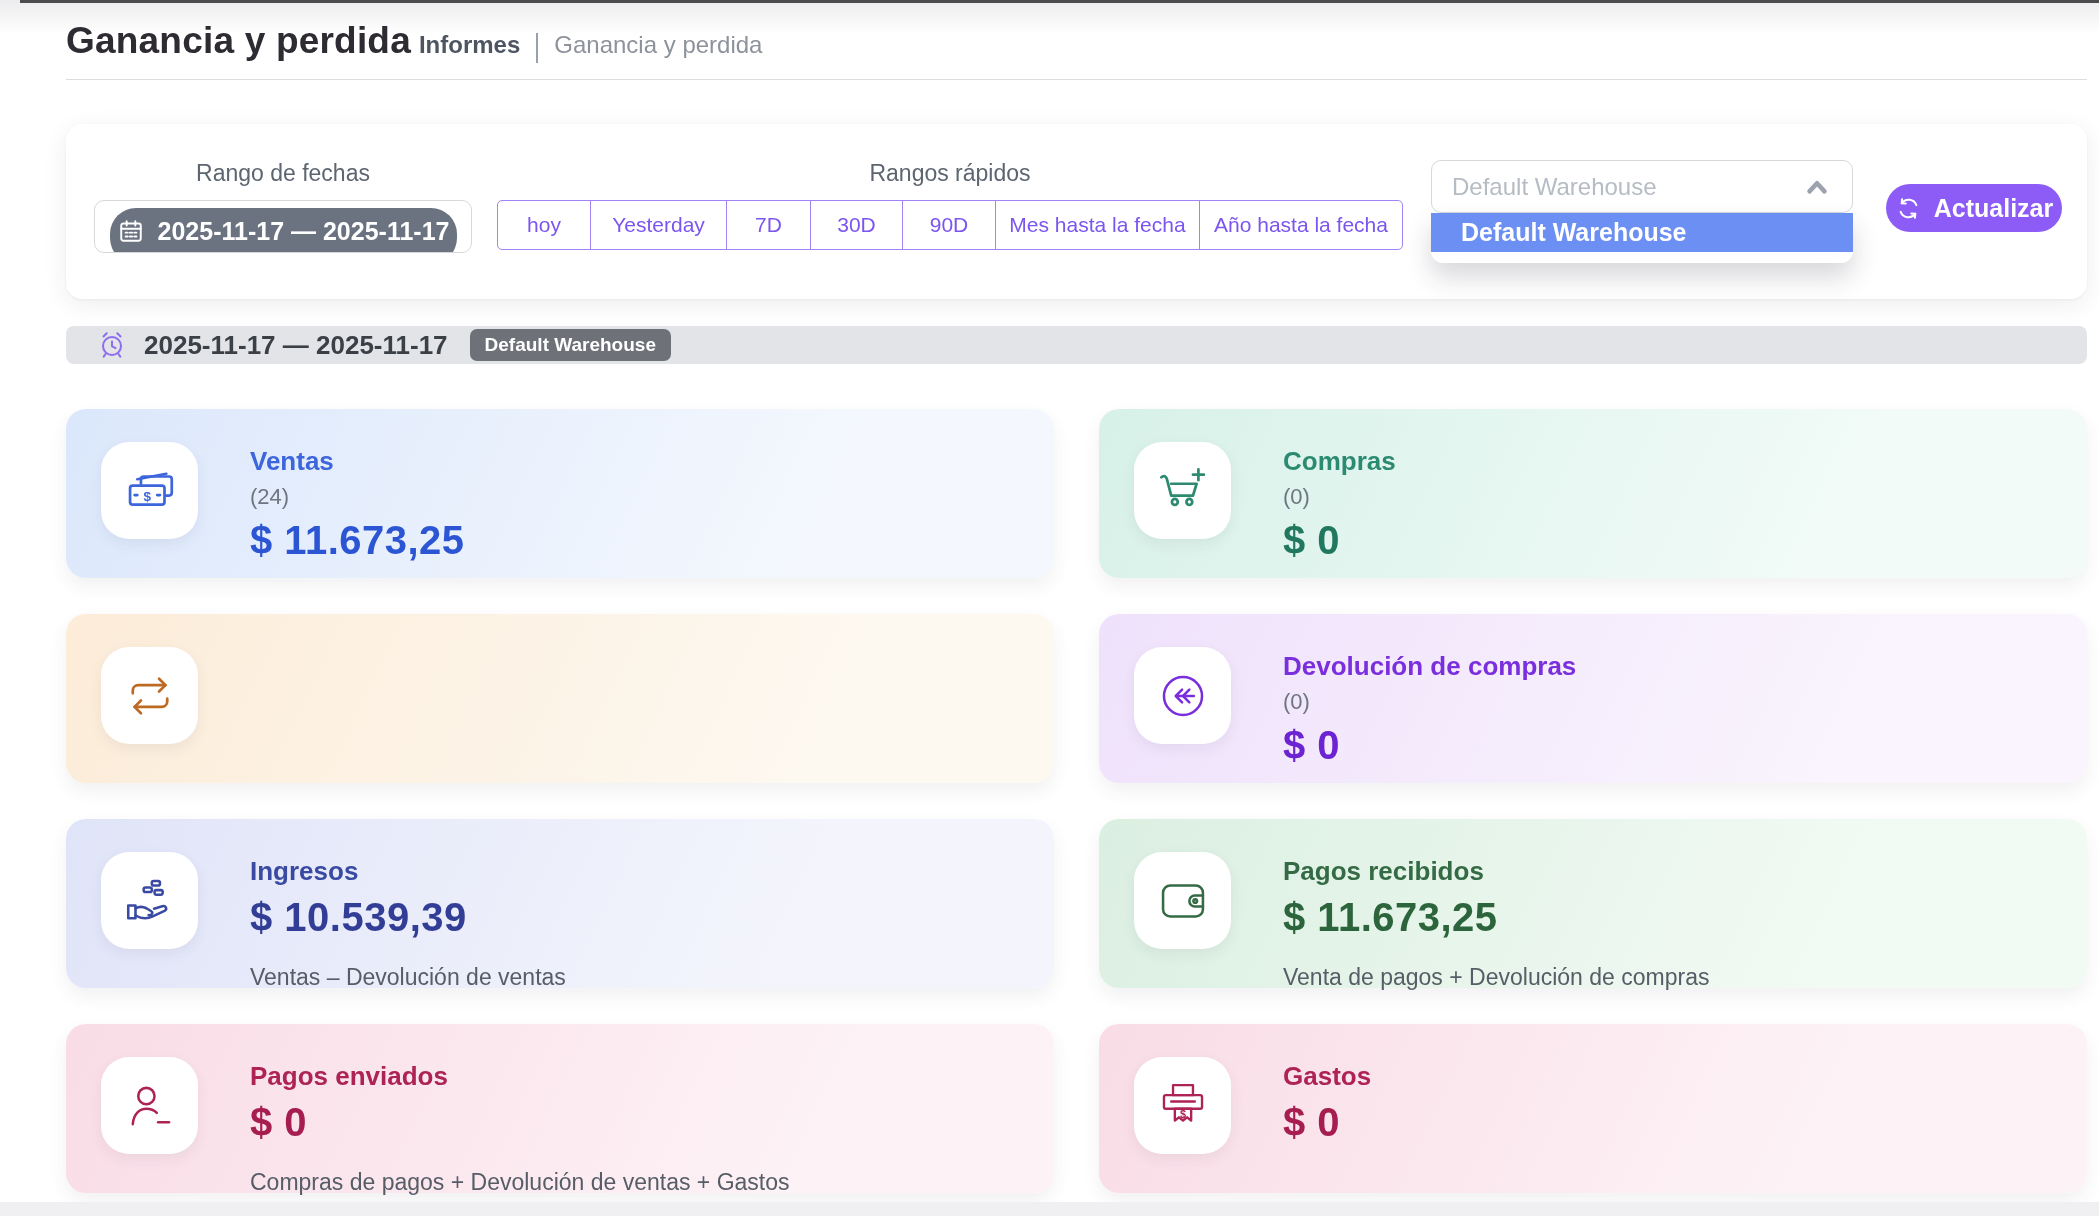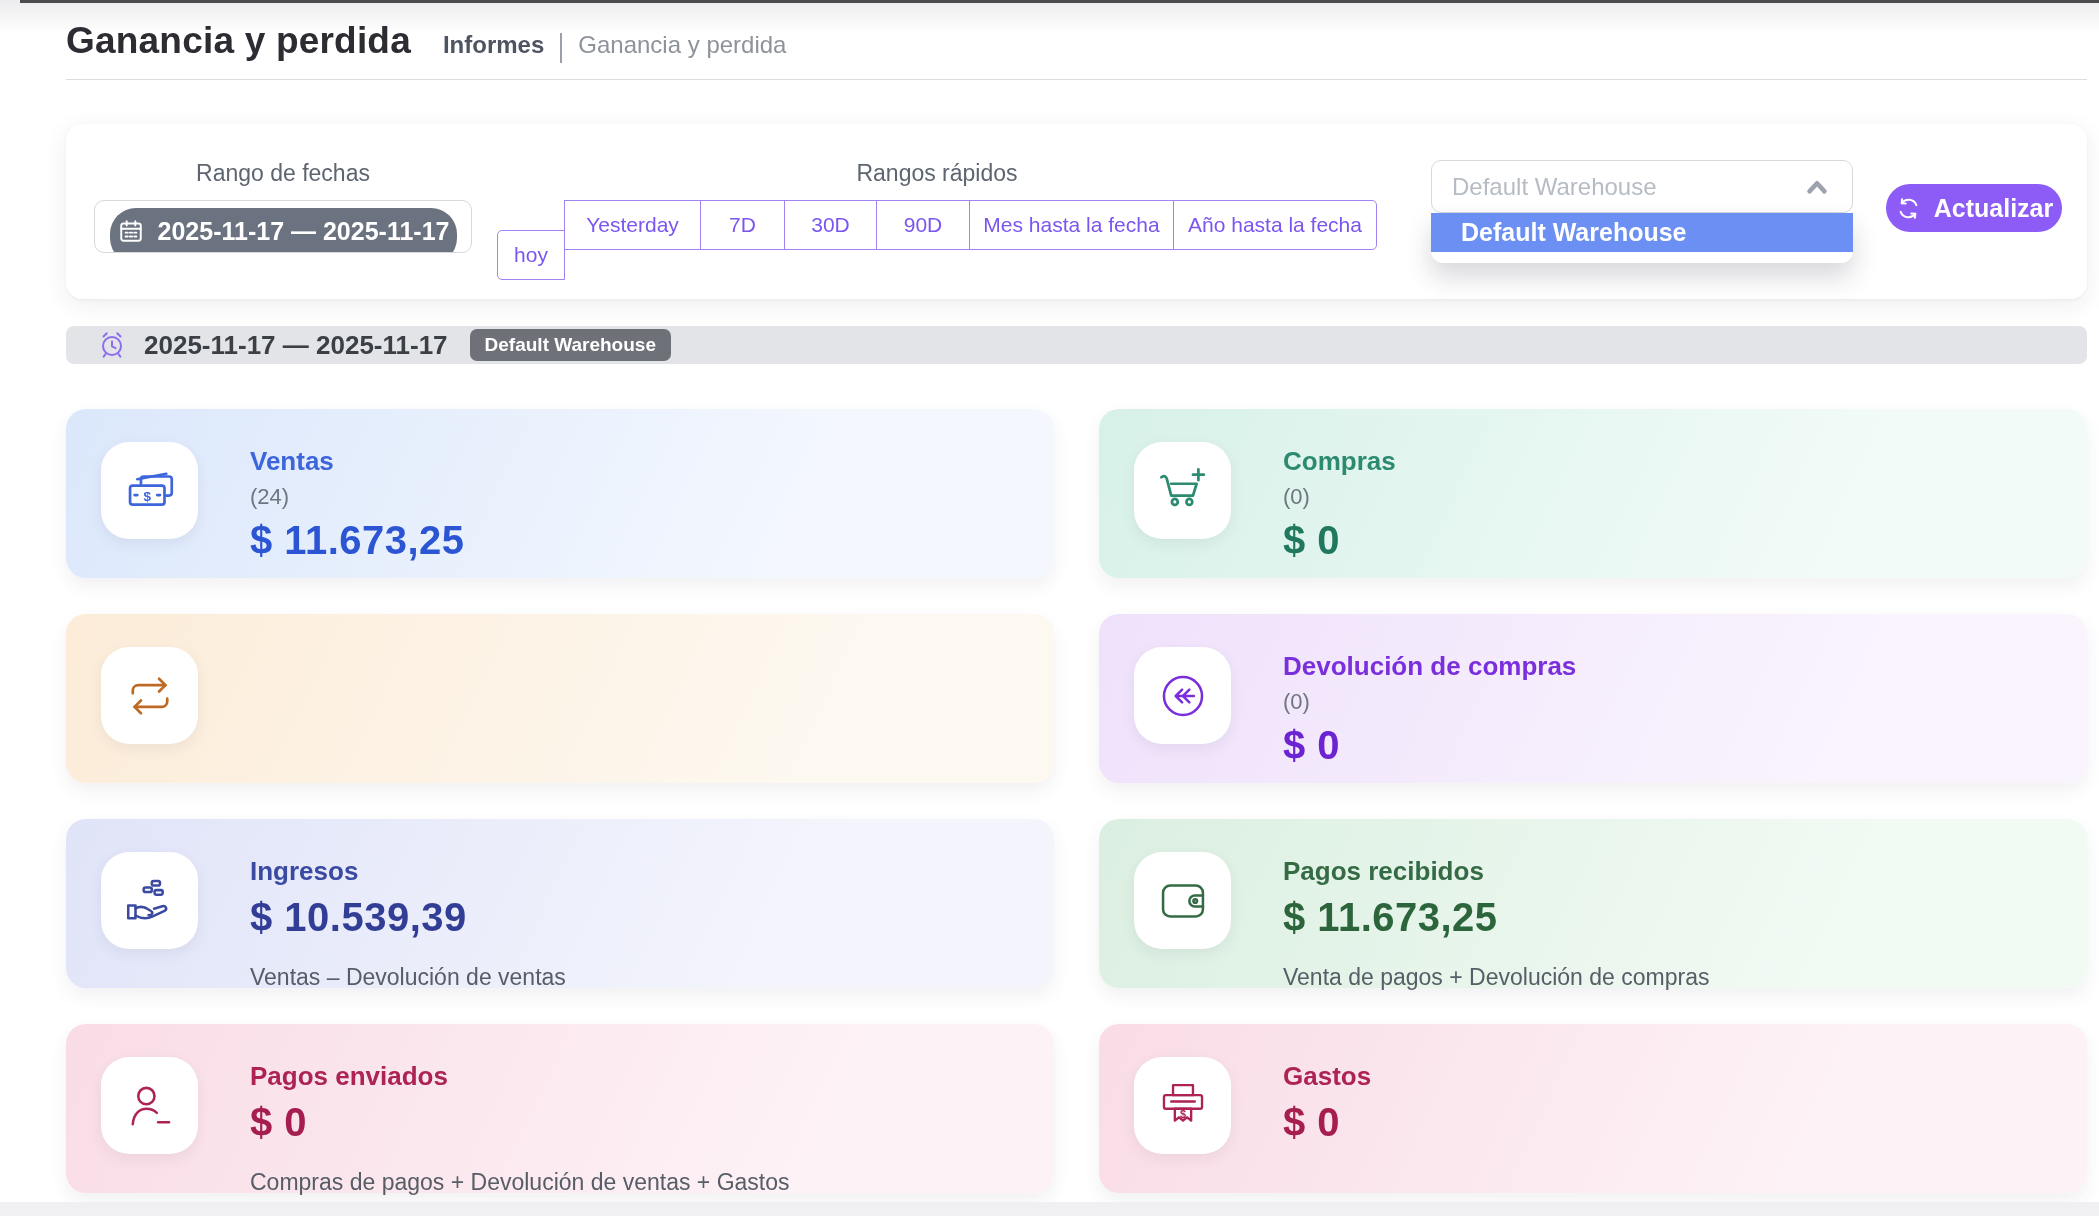--- a/index.html
+++ b/index.html
@@ -14,21 +14,21 @@
     padding:0 12px 0 66px;
     background:linear-gradient(#ececee, #ffffff 34px);
     overflow:hidden;
   }
   .top-edge{position:absolute;top:0;left:20px;right:0;height:3px;background:#4b4b4b;}
   .bottom-band{position:absolute;left:0;right:0;bottom:0;height:14px;background:#f0f0f2;}
 
   
   .header{display:flex;align-items:baseline;padding-top:20px;}
   .page-title{font-size:37px;font-weight:700;color:#2e2b33;letter-spacing:.2px;}
-  .breadcrumb{display:flex;align-items:flex-end;margin-left:32px;}
+  .breadcrumb{display:flex;align-items:flex-end;margin-left:8px;}
   .bc-section{font-size:24px;color:#4d5562;font-weight:600;}
   .bc-sep{display:inline-block;width:2px;height:30px;background:#9aa0a8;margin:0 16px;transform:translateY(4px);}
   .bc-current{font-size:24px;color:#8d929b;}
   .header-divider{border:none;border-top:1px solid #dddde1;margin-top:17px;}
 
   
   .filter-card{
     position:relative;margin-top:44px;height:175px;
     background:#fff;border-radius:16px;
     box-shadow:0 6px 24px rgba(40,40,60,.08), 0 1px 3px rgba(40,40,60,.05);
@@ -49,21 +49,21 @@
   .fg-quick{left:431px;}
   .quick-group{display:flex;}
   .quick-btn{
     height:50px;background:#fff;border:1px solid #a184f4;color:#7b55ef;
     font-size:21px;font-family:inherit;display:flex;align-items:center;justify-content:center;
     cursor:pointer;
   }
   .quick-btn + .quick-btn{margin-left:-1px;}
   .quick-btn:first-child{border-radius:5px 0 0 5px;}
   .quick-btn:last-child{border-radius:0 5px 5px 0;}
-  .qb1{width:68px;margin-top:30px;}.qb2{width:137px;}.qb3{width:85px;}.qb4{width:93px;}
+  .qb1{width:94px;}.qb2{width:137px;}.qb3{width:85px;}.qb4{width:93px;}
   .qb5{width:94px;}.qb6{width:205px;}.qb7{width:204px;}
 
   .fg-warehouse{left:1365px;width:422px;}
   .select-wrap{position:relative;}
   .select-box{
     height:53px;border:1px solid #d6d8dc;border-radius:10px;background:#fff;
     display:flex;align-items:center;padding:0 20px;cursor:pointer;
   }
   .select-placeholder{font-size:24px;color:#b6bcc4;flex:1;}
   .select-menu{

